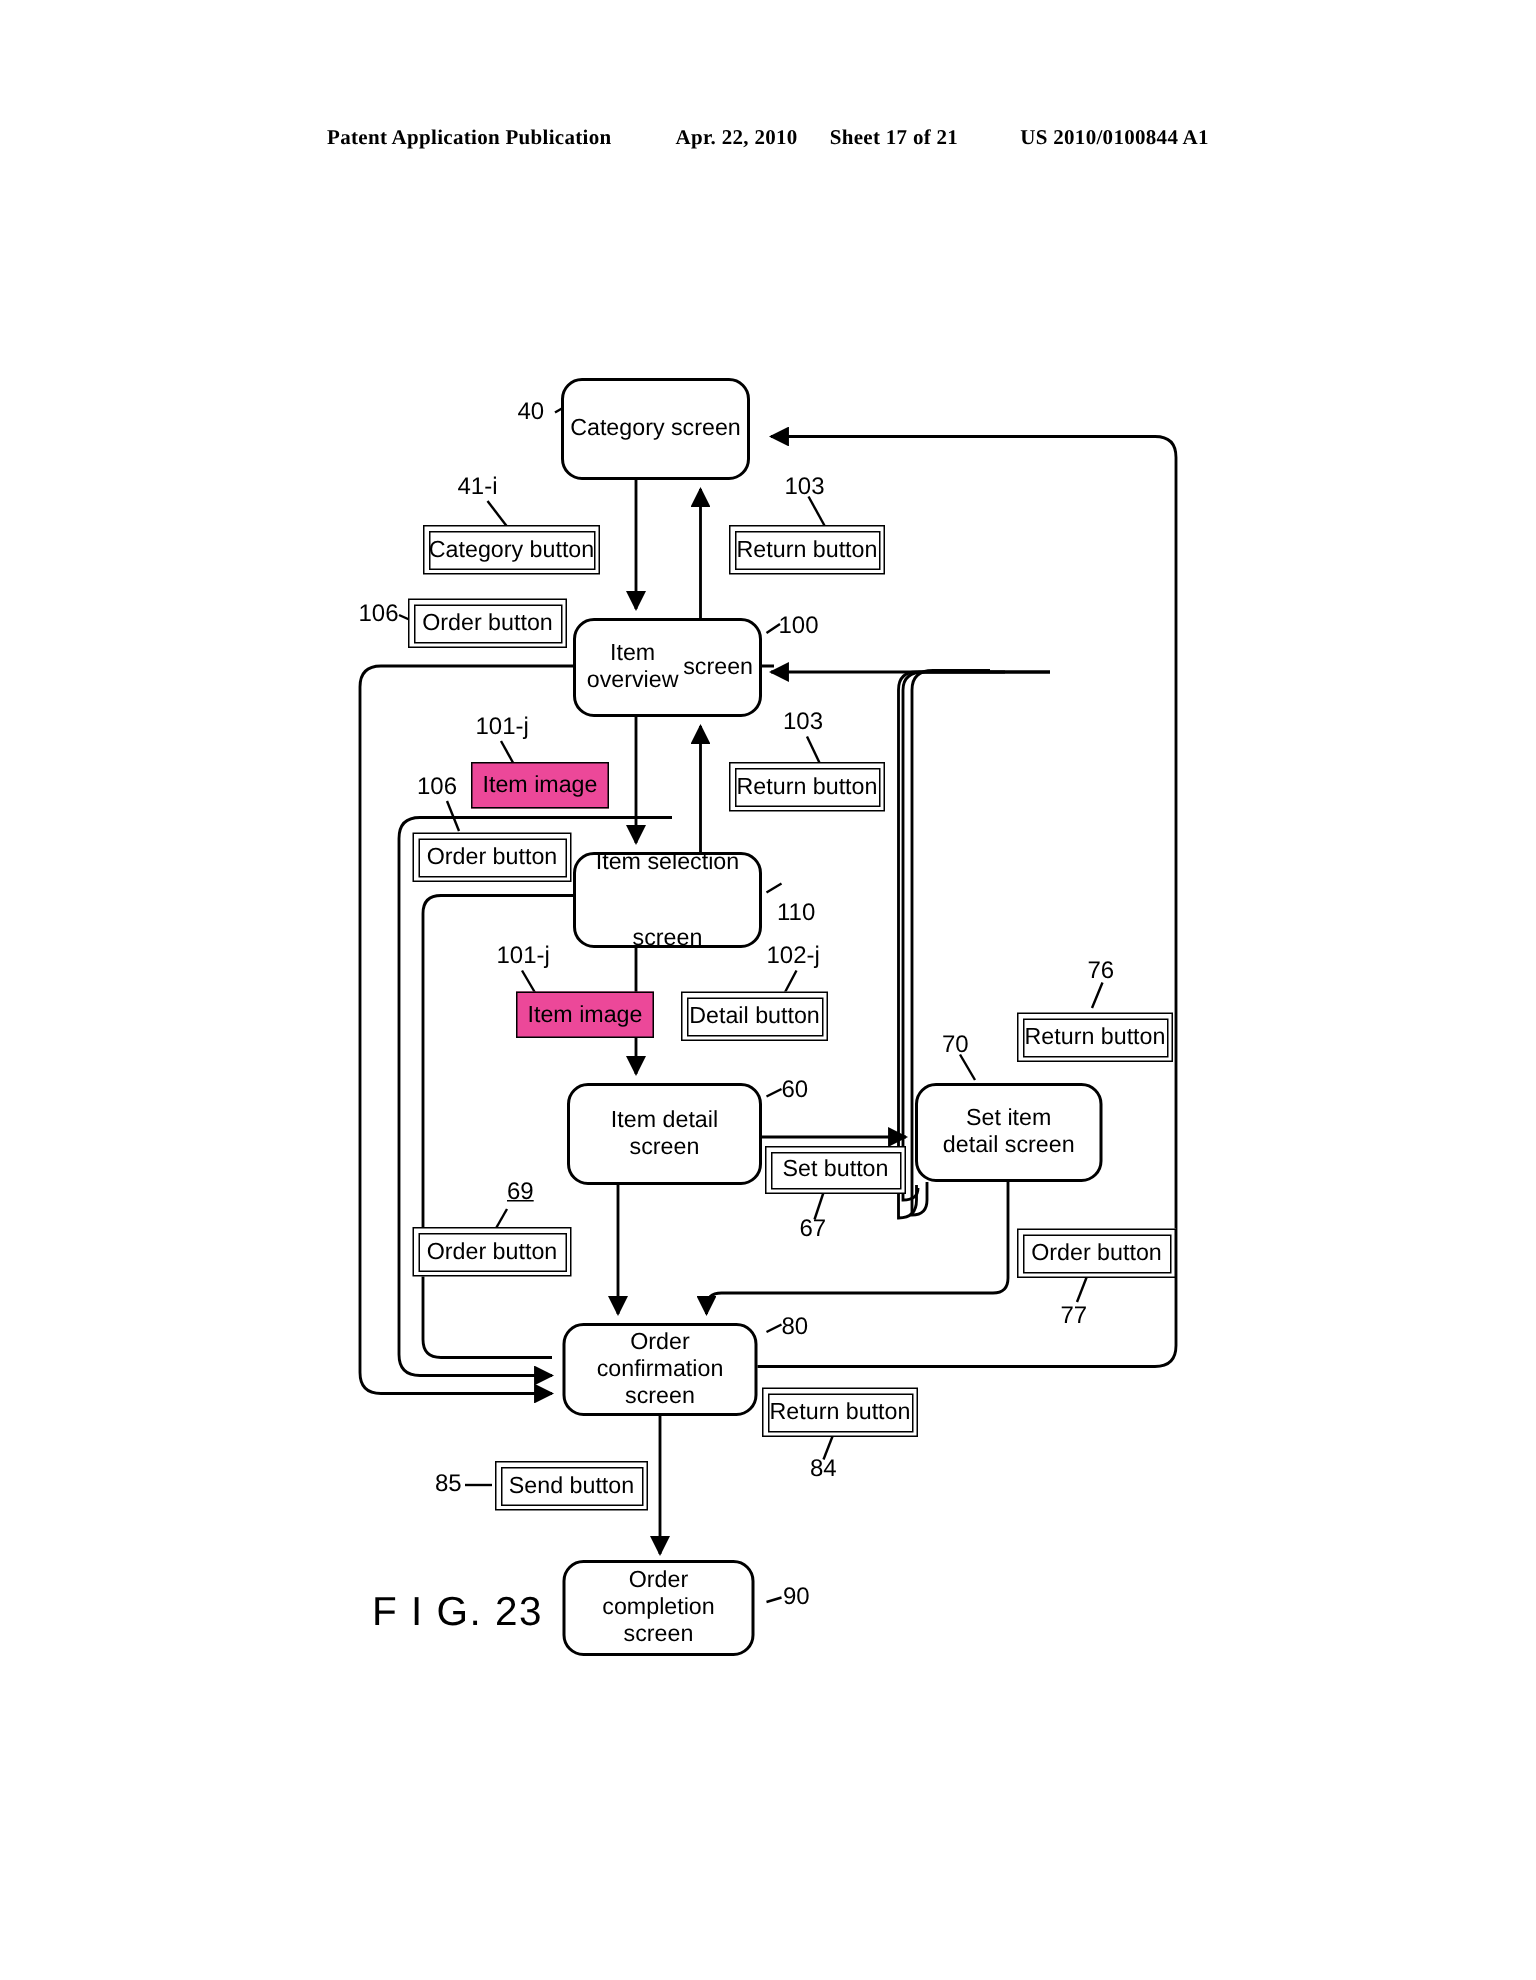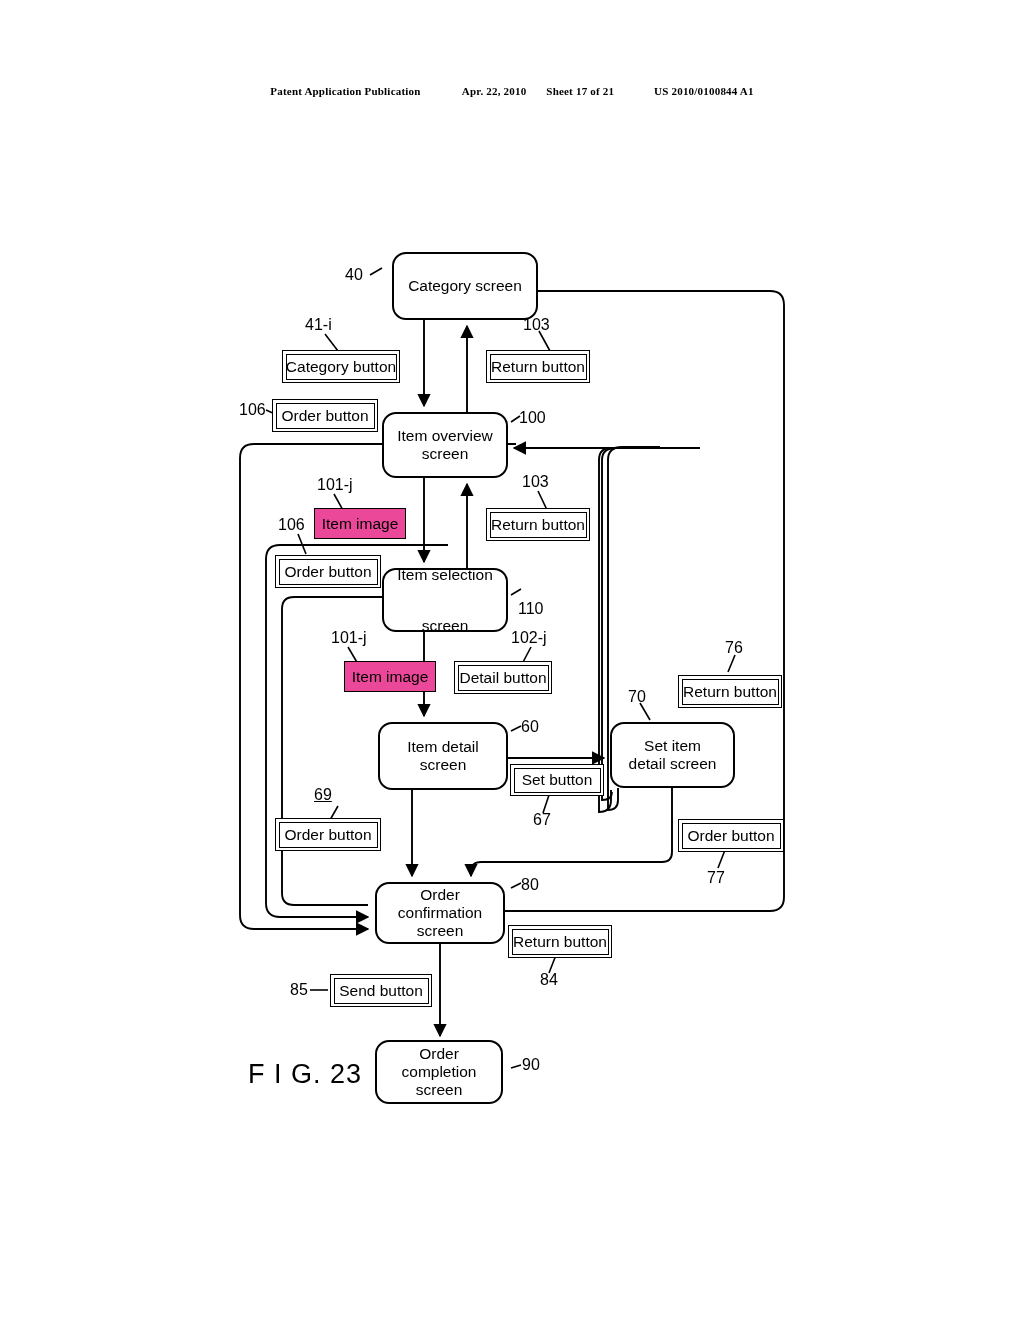--- a/index.html
+++ b/index.html
@@ -18,21 +18,21 @@
 
   
   #page-header {
     position: absolute;
     left: 0;
     top: 85px;
     width: 1024px;
     text-align: center;
     font-family: "Liberation Serif", serif;
     font-weight: bold;
-    font-size: 11px;
+    font-size: 14px;
     letter-spacing: 0.2px;
     white-space: nowrap;
   }
   #page-header .h-pub { }
   #page-header .h-gap1 { display:inline-block; width: 36px; }
   #page-header .h-gap2 { display:inline-block; width: 14px; }
   #page-header .h-gap3 { display:inline-block; width: 34px; }
 
   
   #figure {
@@ -200,25 +200,25 @@
       <path d="M 549 795 L 543 813" stroke-width="1.6"></path>
       <path d="M 338 806 L 330 820" stroke-width="1.6"></path>
       <path d="M 725 850 L 718 868" stroke-width="1.6"></path>
       <path d="M 511 888 L 521 883" stroke-width="1.6"></path>
       <path d="M 556 955 L 549 973" stroke-width="1.6"></path>
       <path d="M 310 990 L 328 990" stroke-width="1.6"></path>
       <path d="M 511 1068 L 521 1065" stroke-width="1.6"></path>
     </g>
   </svg>
 
-  <div class="node" style="left:392px; top:252px; width:146px; height:68px;">
+  <div class="node" style="left:374px; top:252px; width:126px; height:68px;">
     <span>Category screen</span>
   </div>
 
-  <div class="node" style="left:382px; top:412px; width:126px; height:66px; flex-direction:column;">
+  <div class="node" style="left:382px; top:412px; width:126px; height:66px; ">
     <span>Item overview</span>
     <span>screen</span>
   </div>
 
   <div class="node" style="left:382px; top:568px; width:126px; height:64px; flex-direction:column;gap:33px;">
     <span>Item selection</span>
     <span>screen</span>
   </div>
 
   <div class="node" style="left:378px; top:722px; width:130px; height:68px;">
@@ -304,21 +304,21 @@
   <div class="ref" style="left:317px; top:476px;">101-j</div>
   <div class="ref" style="left:522px; top:473px;">103</div>
   <div class="ref" style="left:278px; top:516px;">106</div>
   <div class="ref" style="left:518px; top:600px;">110</div>
   <div class="ref" style="left:331px; top:629px;">101-j</div>
   <div class="ref" style="left:511px; top:629px;">102-j</div>
   <div class="ref" style="left:725px; top:639px;">76</div>
   <div class="ref" style="left:628px; top:688px;">70</div>
   <div class="ref" style="left:521px; top:718px;">60</div>
   <div class="ref" style="left:533px; top:811px;">67</div>
-  <div class="ref" style="left:314px; top:786px;text-decoration:underline;">69</div>
+  <div class="ref" style="left:338px; top:786px;text-decoration:underline;">69</div>
   <div class="ref" style="left:707px; top:869px;">77</div>
   <div class="ref" style="left:521px; top:876px;">80</div>
   <div class="ref" style="left:540px; top:971px;">84</div>
   <div class="ref" style="left:290px; top:981px;">85</div>
   <div class="ref" style="left:522px; top:1056px;">90</div>
 
   <div id="fig-caption">F I G. 23</div>
 
 </div>
 

